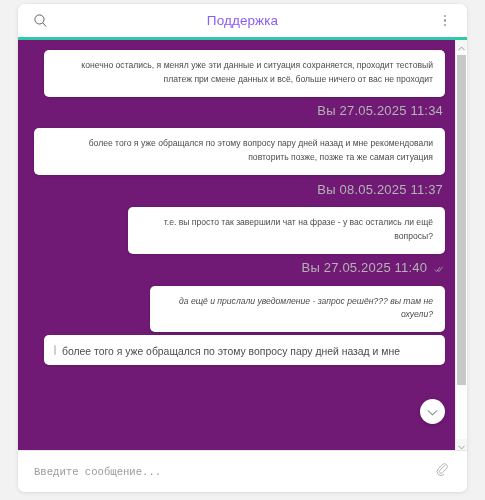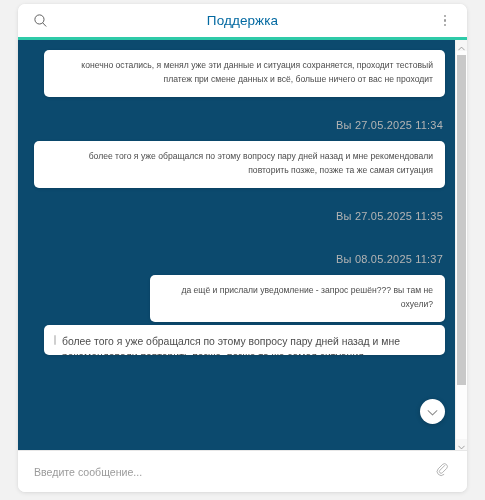--- a/index.html
+++ b/index.html
@@ -52,21 +52,21 @@
     align-items: center;
     justify-content: center;
     cursor: pointer;
   }
   .hdr-search svg { display: block; }
 
   .hdr-title {
     flex: 1;
     text-align: center;
     font-size: 13.5px;
-    color: #0369a1;
+    color: #8b5cf6;
     letter-spacing: 0.1px;
     font-weight: 400;
     white-space: nowrap;
     overflow: hidden;
   }
 
   .hdr-menu {
     width: 44px;
     height: 36px;
     display: flex;
@@ -81,21 +81,21 @@
     width: 2.5px;
     height: 2.5px;
     border-radius: 50%;
     background: #9a9a9a;
   }
 
   
   .msg-area {
     position: relative;
     flex: 1 1 auto;
-    background: #0c4a6e;
+    background: #701a75;
     overflow: hidden;
   }
 
   .msg-scroll {
     position: absolute;
     inset: 0 12px 0 0;
     padding: 10px 10px 0 14px;
     overflow: hidden;
   }
 
@@ -109,30 +109,29 @@
     font-size: 8.6px;
     line-height: 1.62;
     color: #4c4c4c;
     text-align: right;
     display: block;
   }
 
   .bubble.wide   { margin-left: 12px;  margin-right: 0; }
   .bubble.wider  { margin-left: 2px;   margin-right: 0; }
   .bubble.narrow { margin-left: 96px;  margin-right: 0; }
-  .bubble.narrow2{ margin-left: 118px; margin-right: 0; }
+  .bubble.narrow2{ margin-left: 118px; margin-right: 0; font-style: italic; }
 
   .meta {
     text-align: right;
-    font-size: 11px;
+    font-size: 13px;
     color: #b4b4b4;
     padding: 6px 2px 9px 0;
     letter-spacing: 0.2px;
     white-space: nowrap;
-    margin-top: 16px;
   }
   .meta .ticks {
     display: inline-block;
     margin-left: 3px;
     vertical-align: -1px;
   }
 
   
   .quoted-wrap {
     margin-top: 3px;
@@ -226,21 +225,21 @@
     border-top: 1px solid #e7e7e7;
     background: #ffffff;
     display: flex;
     align-items: center;
     padding: 0 14px 0 16px;
   }
   .composer-input {
     flex: 1;
     border: none;
     outline: none;
-    font-family: Liberation Sans, sans-serif;
+    font-family: Liberation Mono, monospace;
     font-size: 10.6px;
     color: #9b9b9b;
     background: transparent;
   }
   .composer-input::placeholder { color: #9b9b9b; }
   .attach-btn {
     width: 22px;
     height: 22px;
     display: flex;
     align-items: center;
@@ -280,31 +279,40 @@
 
         <div class="msg-row">
           <div class="bubble wide">конечно остались, я менял уже эти данные и ситуация сохраняется, проходит тестовый платеж при смене данных и всё, больше ничего от вас не проходит</div>
           <div class="meta">
             <span>Вы 27.05.2025 11:34</span>
           </div>
         </div>
 
         <div class="msg-row">
           <div class="bubble wider">более того я уже обращался по этому вопросу пару дней назад и мне рекомендовали повторить позже, позже та же самая ситуация</div>
-          <div class="meta">
-            <span>Вы 27.05.2025 11:35</span>
-          </div>
         </div>
 
         <div class="msg-row">
           <div class="meta">
             <span>Вы 08.05.2025 11:37</span>
           </div>
         </div>
 
+        <div class="msg-row">
+          <div class="bubble narrow">т.е. вы просто так завершили чат на фразе - у вас остались ли ещё вопросы?</div>
+          <div class="meta">
+            <span>Вы 27.05.2025 11:40</span>
+            <span class="ticks">
+              <svg width="9" height="7" viewBox="0 0 14 10" fill="none">
+                <path d="M1 5.4 L4 8.4 L9.2 1.4" stroke="#b4b4b4" stroke-width="1.1" stroke-linecap="round" stroke-linejoin="round"></path>
+                <path d="M5.6 5.6 L7.6 8.4 L13 1.4" stroke="#b4b4b4" stroke-width="1.1" stroke-linecap="round" stroke-linejoin="round"></path>
+              </svg>
+            </span>
+          </div>
+        </div>
 
         <div class="msg-row">
           <div class="bubble narrow2">да ещё и прислали уведомление - запрос решён??? вы там не охуели?</div>
         </div>
 
         <div class="quoted-wrap">
           <div class="quoted">более того я уже обращался по этому вопросу пару дней назад и мне рекомендовали повторить позже, позже та же самая ситуация</div>
         </div>
 
       </div>

